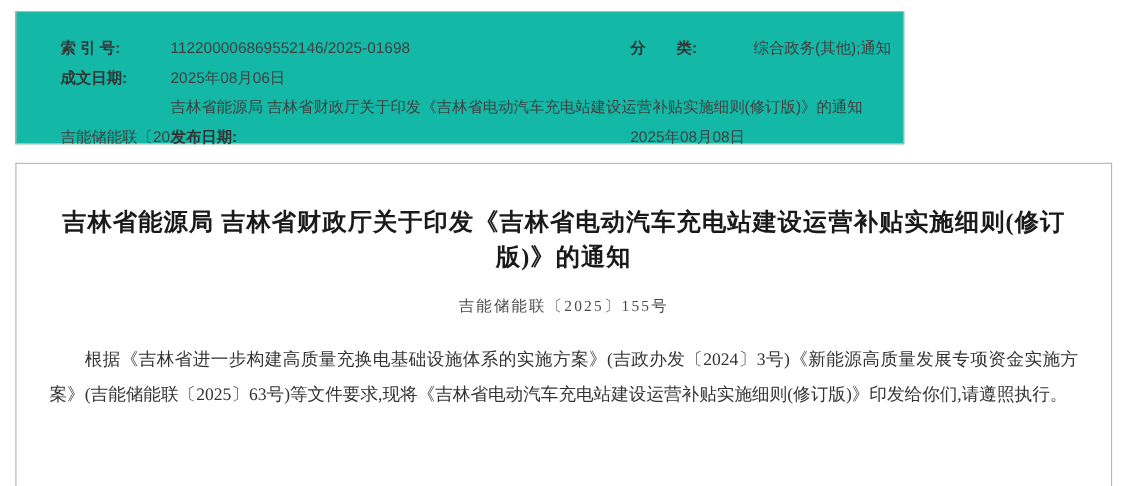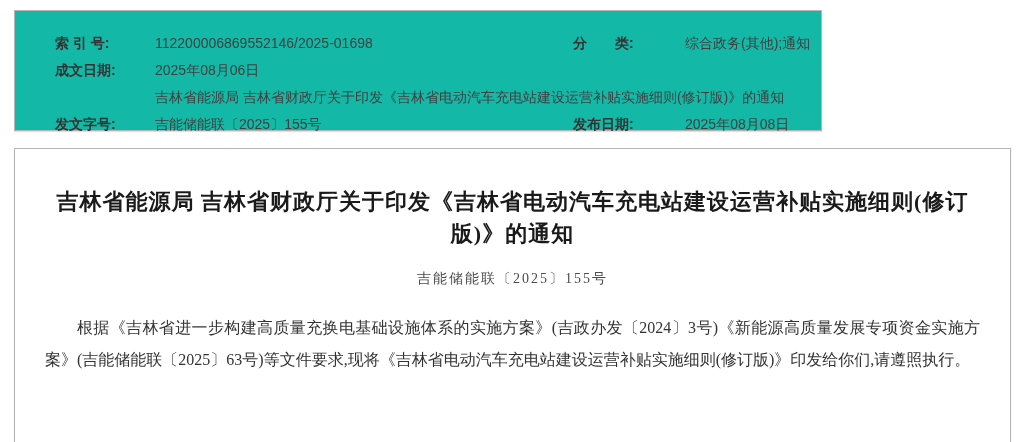--- a/index.html
+++ b/index.html
@@ -83,21 +83,20 @@
     <span class="label">索 引 号:</span>
     <span class="value">112200006869552146/2025-01698</span>
     <span class="label">分　　类:</span>
     <span class="value">综合政务(其他);通知</span>
 
     <span class="label">成文日期:</span>
     <span class="value">2025年08月06日</span>
 
     <span class="value span-title">吉林省能源局 吉林省财政厅关于印发《吉林省电动汽车充电站建设运营补贴实施细则(修订版)》的通知</span>
 
-    <span class="label">发文字号:</span>
     <span class="value">吉能储能联〔2025〕155号</span>
     <span class="label">发布日期:</span>
     <span class="value">2025年08月08日</span>
   </div>
 </div>
 
 <div class="content-box">
   <h1 class="doc-title">吉林省能源局 吉林省财政厅关于印发《吉林省电动汽车充电站建设运营补贴实施细则(修订版)》的通知</h1>
   <div class="doc-number">吉能储能联〔2025〕155号</div>
   <div class="doc-body">

